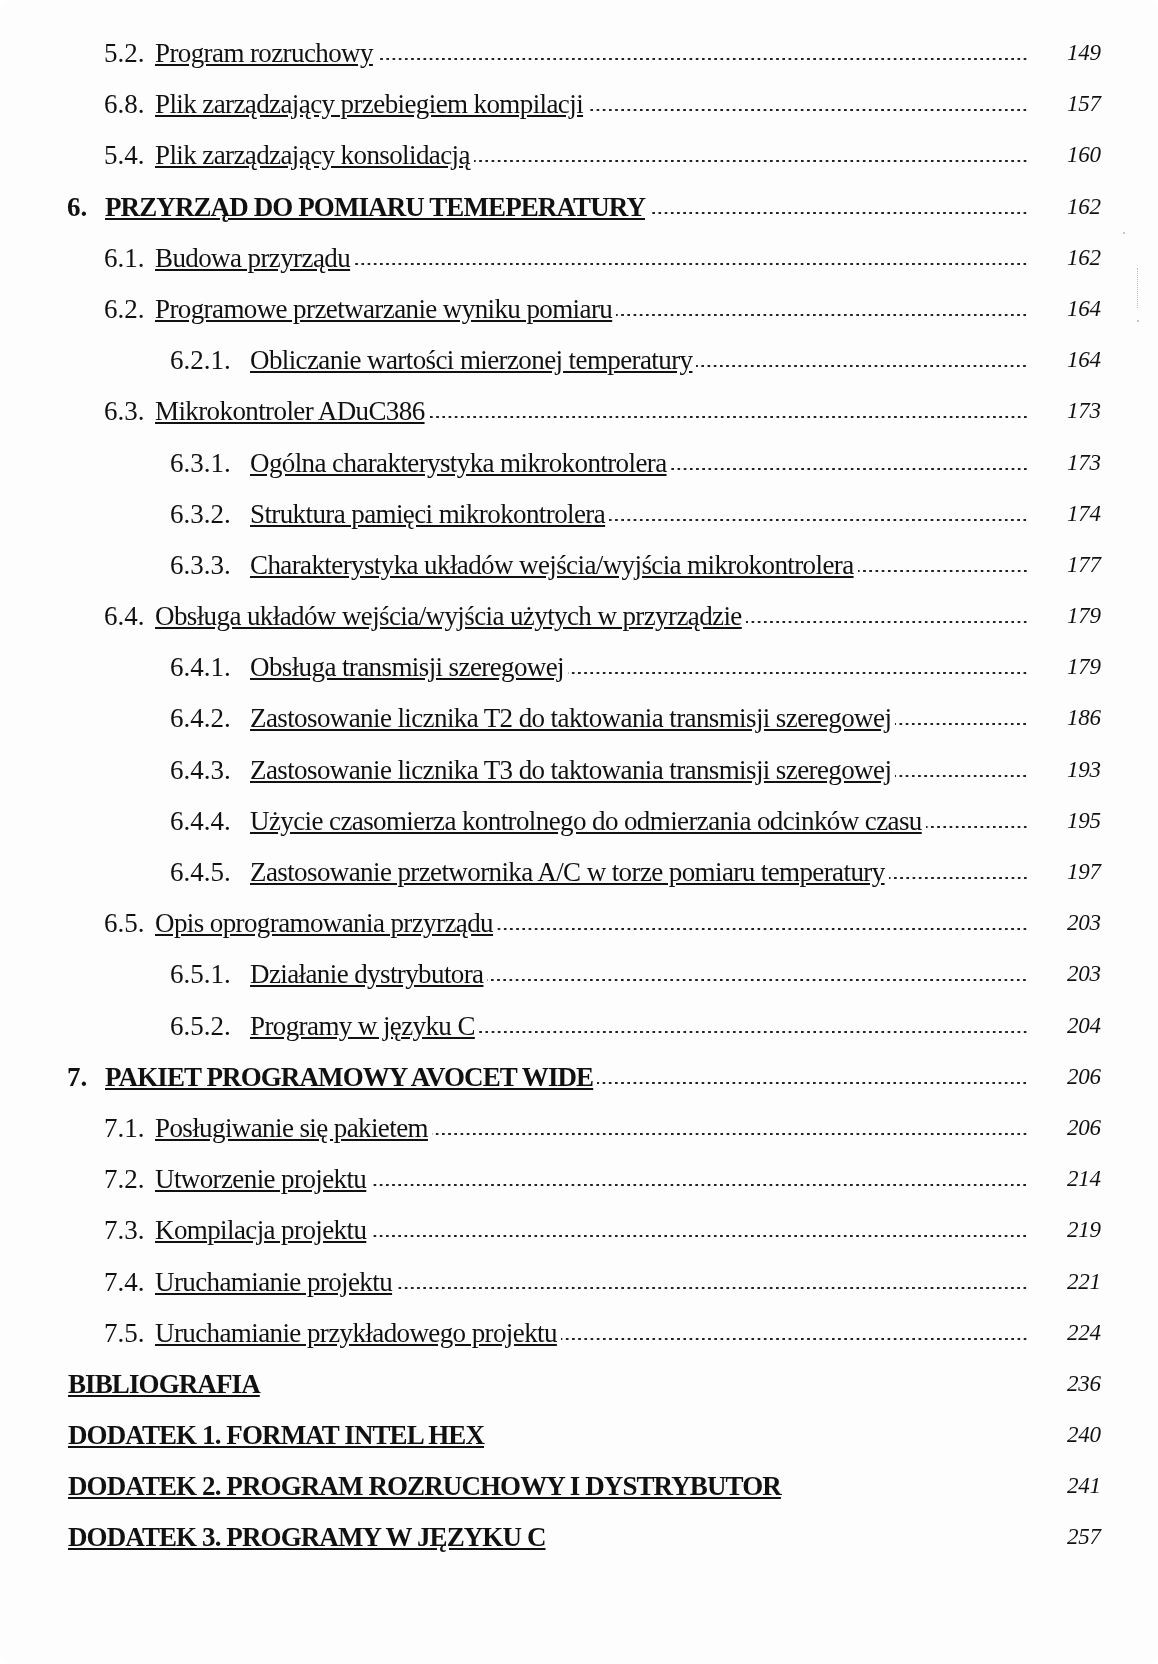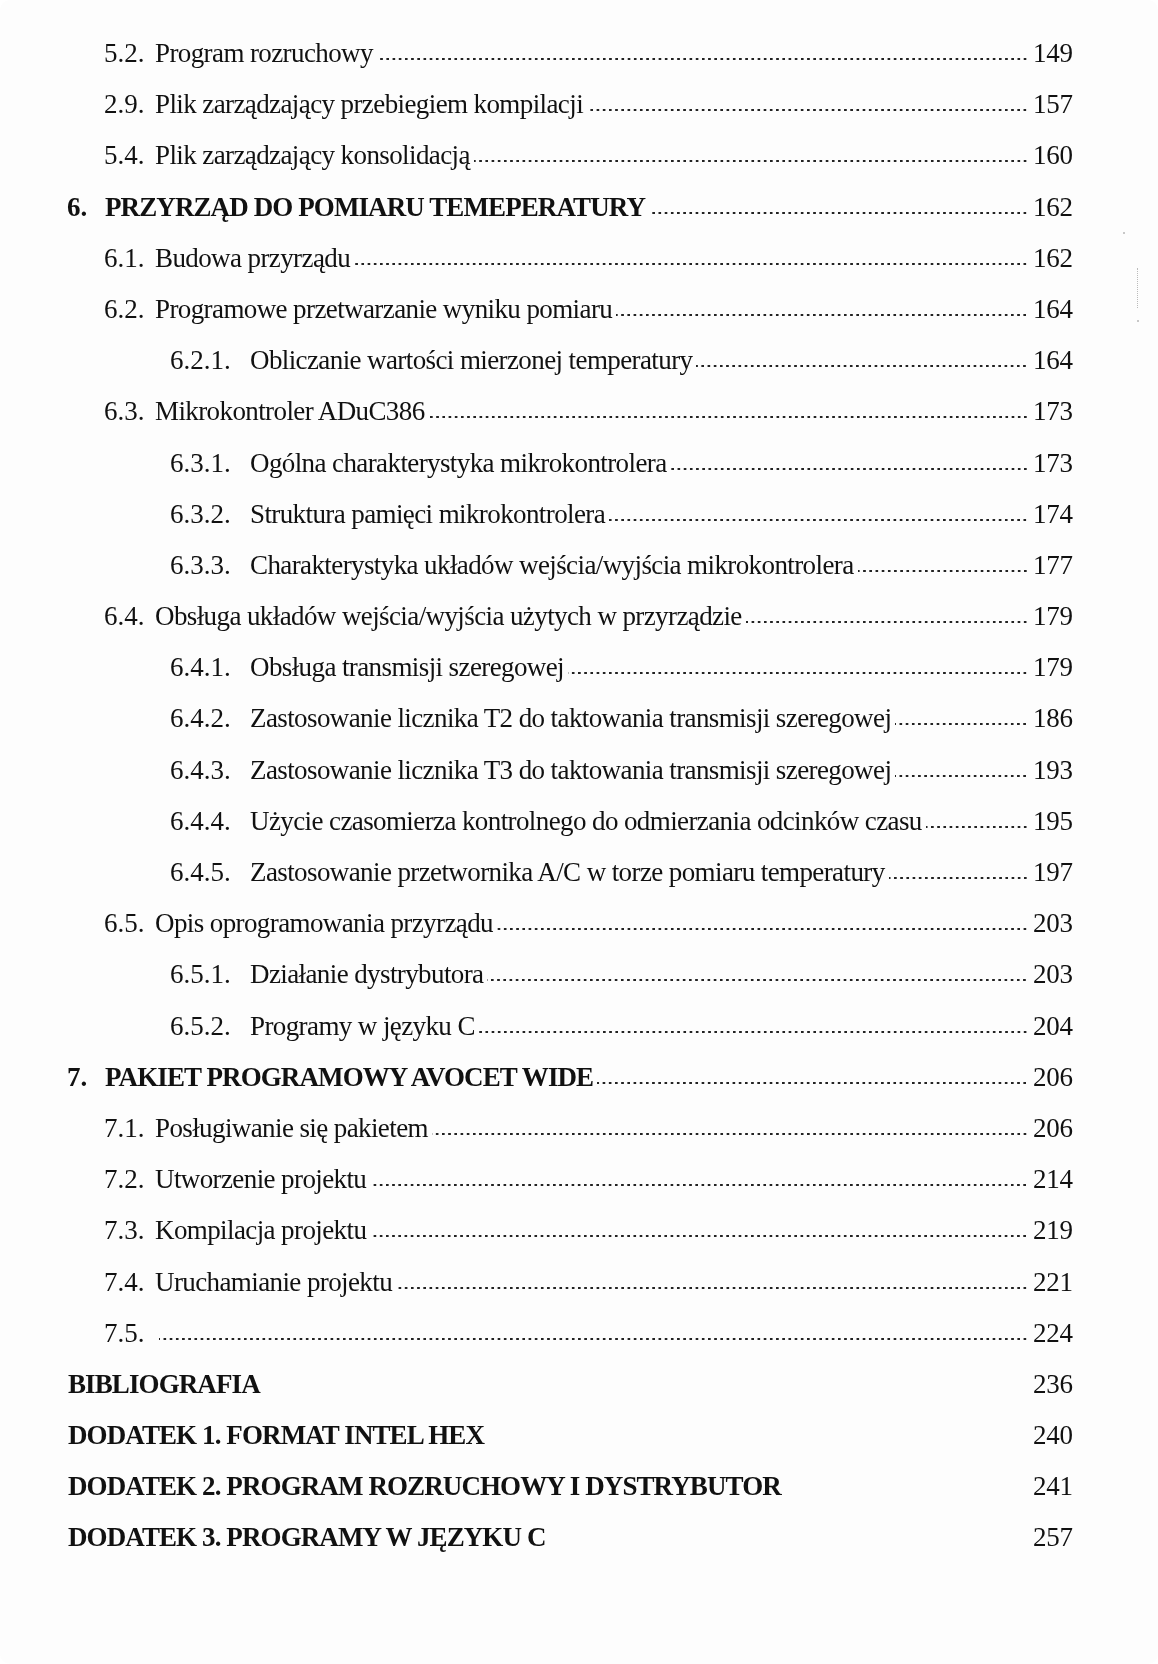--- a/index.html
+++ b/index.html
@@ -55,44 +55,46 @@
     display: inline-block;
     flex: 0 0 auto;
   }
   .lvl1 .num { width: 38px; font-weight: bold; }
   .lvl2 .num { width: 51px; }
   .lvl3 .num { width: 80px; }
 
   .title {
     flex: 0 0 auto;
     letter-spacing: -0.6px;
+    text-decoration: underline;
   }
   .lvl1 .title, .plain .title {
     font-weight: bold;
     letter-spacing: -0.9px;
   }
   .leader {
     flex: 1 1 auto;
     margin-left: 4px;
     margin-right: 2px;
     height: 4px;
     align-self: flex-end;
     margin-bottom: 9px;
     background-image: radial-gradient(circle, #222 1.1px, transparent 1.4px);
     background-size: 6.2px 4px;
     background-repeat: repeat-x;
     background-position: right center;
   }
   .page-num {
     position: absolute;
-    left: 1033px;
+    left: 1067px;
     top: 8px;
-    font-size: 27px;
+    font-size: 23px;
     line-height: 34px;
     letter-spacing: -0.3px;
+    font-style: italic;
   }
   .scan-mark {
     position: absolute;
     left: 1137px;
     top: 268px;
     width: 1px;
     height: 40px;
     border-left: 1px dotted #bbbbbb;
   }
   .scan-dot {
@@ -110,21 +112,21 @@
       <div class="toc-row lvl2">
         <div class="entry">
           <span class="num">5.2.</span>
           <span class="title">Program rozruchowy</span>
           <span class="leader"></span>
         </div>
         <span class="page-num">149</span>
       </div>
       <div class="toc-row lvl2">
         <div class="entry">
-          <span class="num">2.9.</span>
+          <span class="num">6.8.</span>
           <span class="title">Plik zarządzający przebiegiem kompilacji</span>
           <span class="leader"></span>
         </div>
         <span class="page-num">157</span>
       </div>
       <div class="toc-row lvl2">
         <div class="entry">
           <span class="num">5.4.</span>
           <span class="title">Plik zarządzający konsolidacją</span>
           <span class="leader"></span>
@@ -303,20 +305,21 @@
         <div class="entry">
           <span class="num">7.4.</span>
           <span class="title">Uruchamianie projektu</span>
           <span class="leader"></span>
         </div>
         <span class="page-num">221</span>
       </div>
       <div class="toc-row lvl2">
         <div class="entry">
           <span class="num">7.5.</span>
+          <span class="title">Uruchamianie przykładowego projektu</span>
           <span class="leader"></span>
         </div>
         <span class="page-num">224</span>
       </div>
       <div class="toc-row plain">
         <div class="entry">
           <span class="title">BIBLIOGRAFIA</span>
           <span class="leader"></span>
         </div>
         <span class="page-num">236</span>

